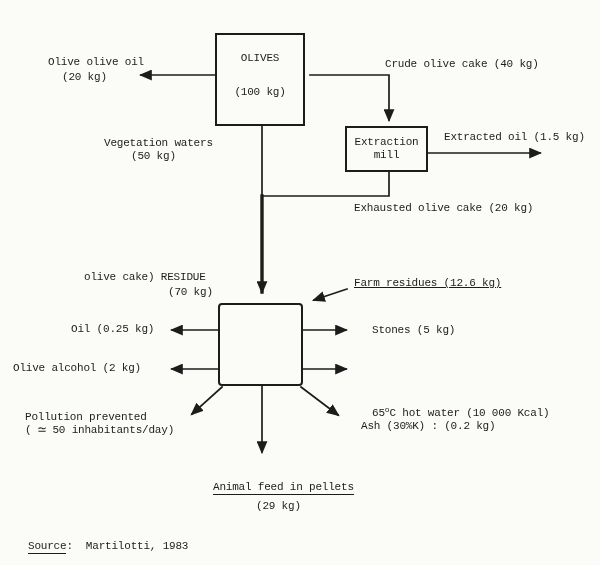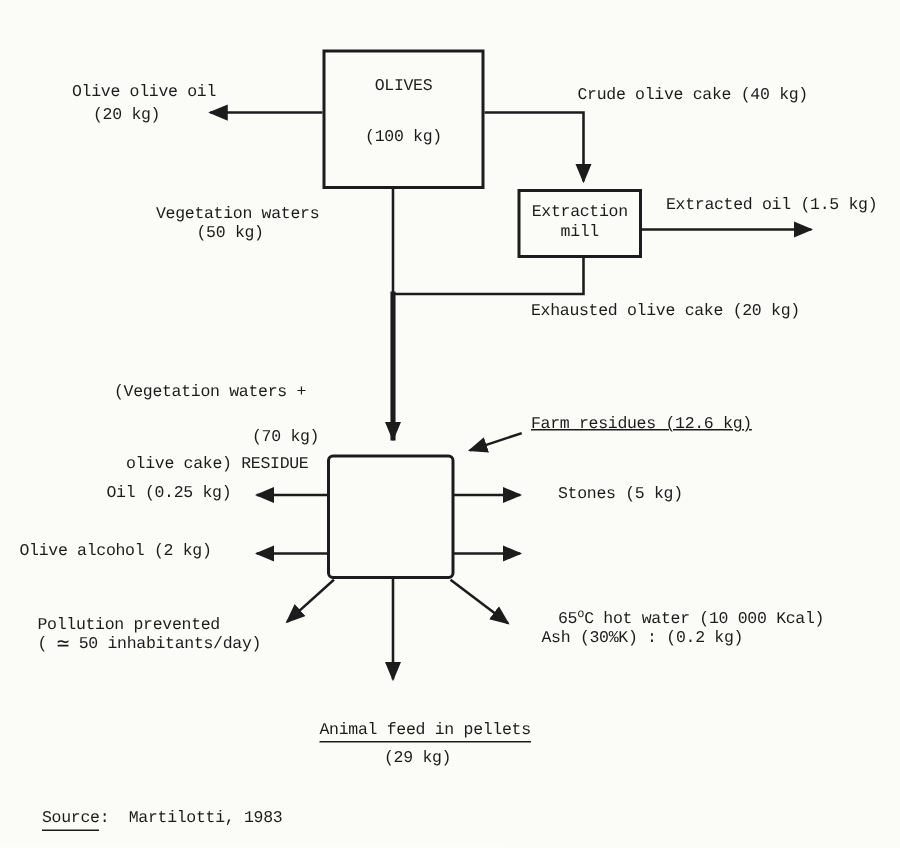--- a/index.html
+++ b/index.html
@@ -22,21 +22,21 @@
     text-align:center;
   }
   .lbl{
     position:absolute;
     font-size:11px;line-height:12px;
     letter-spacing:-0.2px;
     white-space:pre;
   }
   .lbl sup{font-size:8px;line-height:0;vertical-align:4px;}
   .u{border-bottom:1.3px solid #1c1c1c;padding-bottom:1px;}
-  .box-olives{left:215px;top:33px;width:108px;height:93px;gap:22px;padding-bottom:10px;font-size:11px;letter-spacing:-0.2px;}
+  .box-olives{left:215px;top:33px;width:90px;height:93px;gap:22px;padding-bottom:10px;font-size:11px;letter-spacing:-0.2px;}
   .box-mill{left:345px;top:126px;width:83px;height:46px;font-size:11px;line-height:13px;letter-spacing:-0.2px;}
   .box-digester{left:218px;top:303px;width:85px;height:83px;border-radius:4px;}
   .approx{font-size:14px;line-height:10px;vertical-align:-1px;}
   .src-citation{margin-left:13px;}
 </style>
 </head>
 <body>
 
 <div class="canvas">
 
@@ -81,22 +81,21 @@
 
   <div class="lbl" style="left:385px;top:58px;">Crude olive cake (40 kg)</div>
 
   <div class="lbl" style="left:104px;top:137px;">Vegetation waters</div>
   <div class="lbl" style="left:131px;top:150px;">(50 kg)</div>
 
   <div class="lbl" style="left:444px;top:131px;">Extracted oil (1.5 kg)</div>
 
   <div class="lbl" style="left:354px;top:202px;">Exhausted olive cake (20 kg)</div>
 
-  <div class="lbl" style="left:76px;top:256px;">(Vegetation waters +</div>
-  <div class="lbl" style="left:84px;top:271px;margin-top:33px;">olive cake) RESIDUE</div>
+  <div class="lbl" style="left:84px;top:271px;">olive cake) RESIDUE</div>
   <div class="lbl" style="left:168px;top:286px;text-align:center;">(70 kg)</div>
 
   <div class="lbl" style="left:354px;top:277px;text-decoration:underline;">Farm residues (12.6 kg)</div>
 
   <div class="lbl" style="left:71px;top:323px;">Oil (0.25 kg)</div>
   <div class="lbl" style="left:13px;top:362px;">Olive alcohol (2 kg)</div>
 
   <div class="lbl" style="left:372px;top:324px;">Stones (5 kg)</div>
 
   <div class="lbl" style="left:372px;top:362px;margin-top:45px;"><span>65</span><sup>o</sup><span>C hot water (10 000 Kcal)</span></div>

